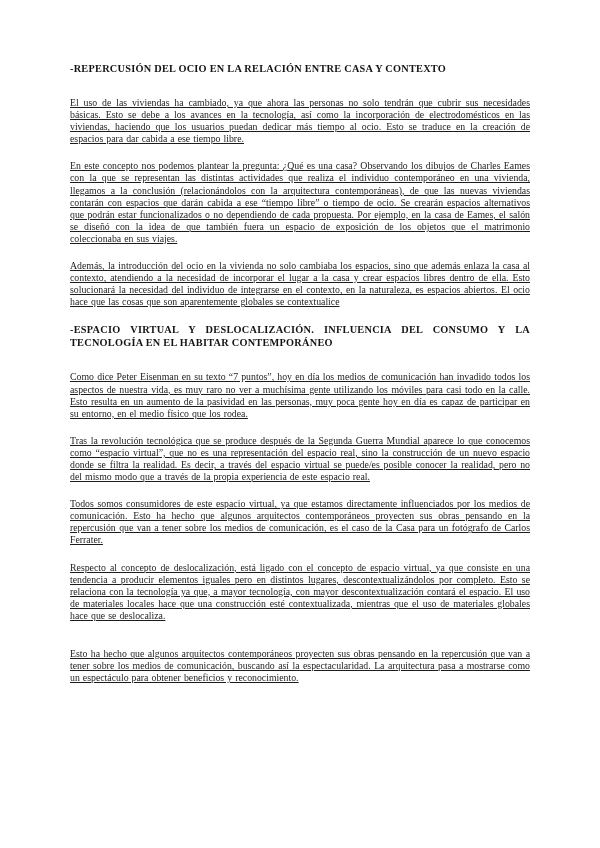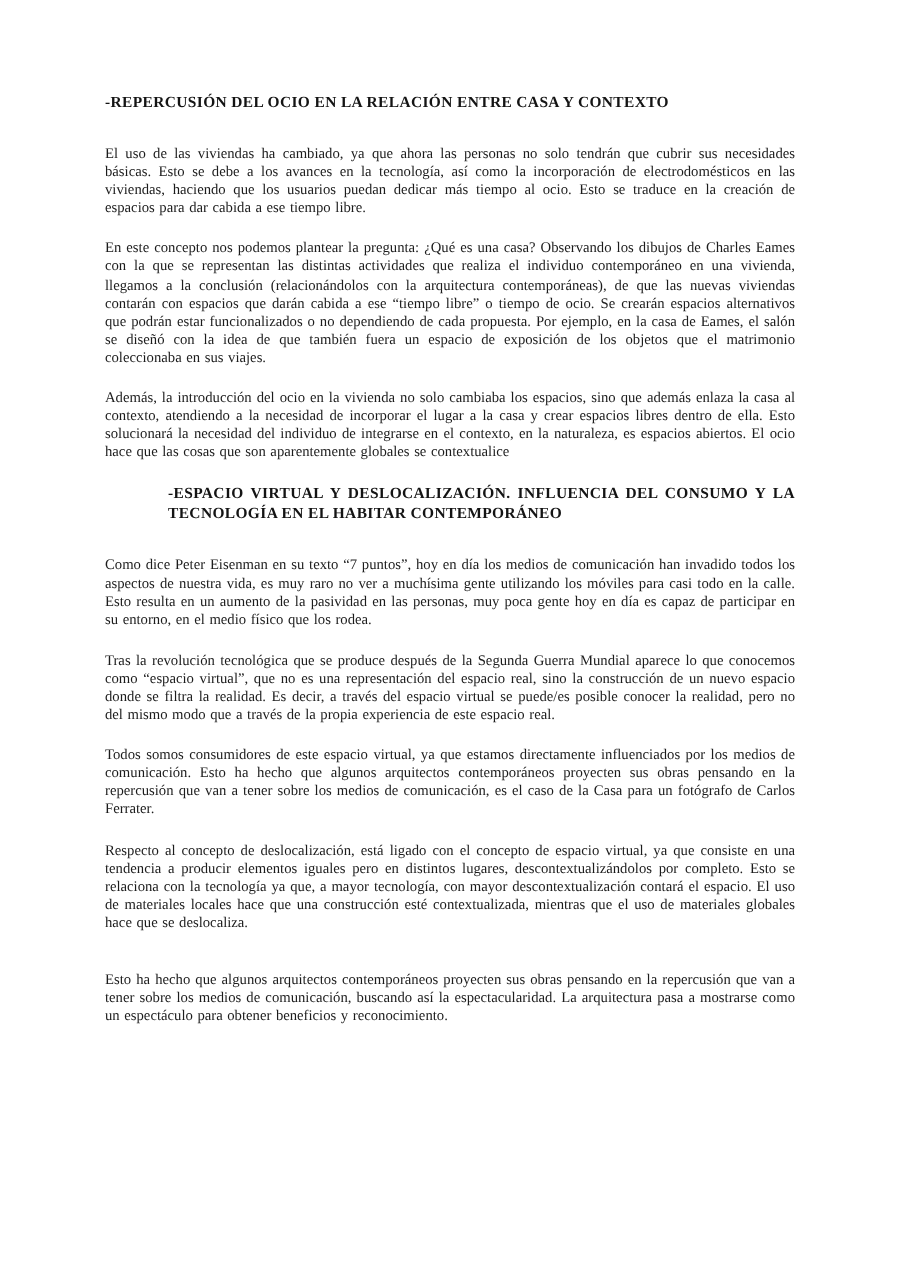--- a/index.html
+++ b/index.html
@@ -25,29 +25,29 @@
     font-size: 10.3px;
     font-weight: bold;
     letter-spacing: 0.25px;
     line-height: 13px;
     text-align: justify;
     margin: 0 0 22px 0;
     color: #141414;
   }
   .heading.second {
     margin-top: 7px;
-    margin-left: 42px;
   }
   .para {
     font-size: 9.8px;
     line-height: 12.1px;
     text-align: justify;
     margin: 0 0 15px 0;
     word-spacing: 0.6px;
     color: #1c1c1c;
+    text-decoration: underline;
   }
   .para.gap-before {
     margin-top: 26px;
   }
   section {
     margin: 0;
   }
 </style>
 </head>
 <body>

